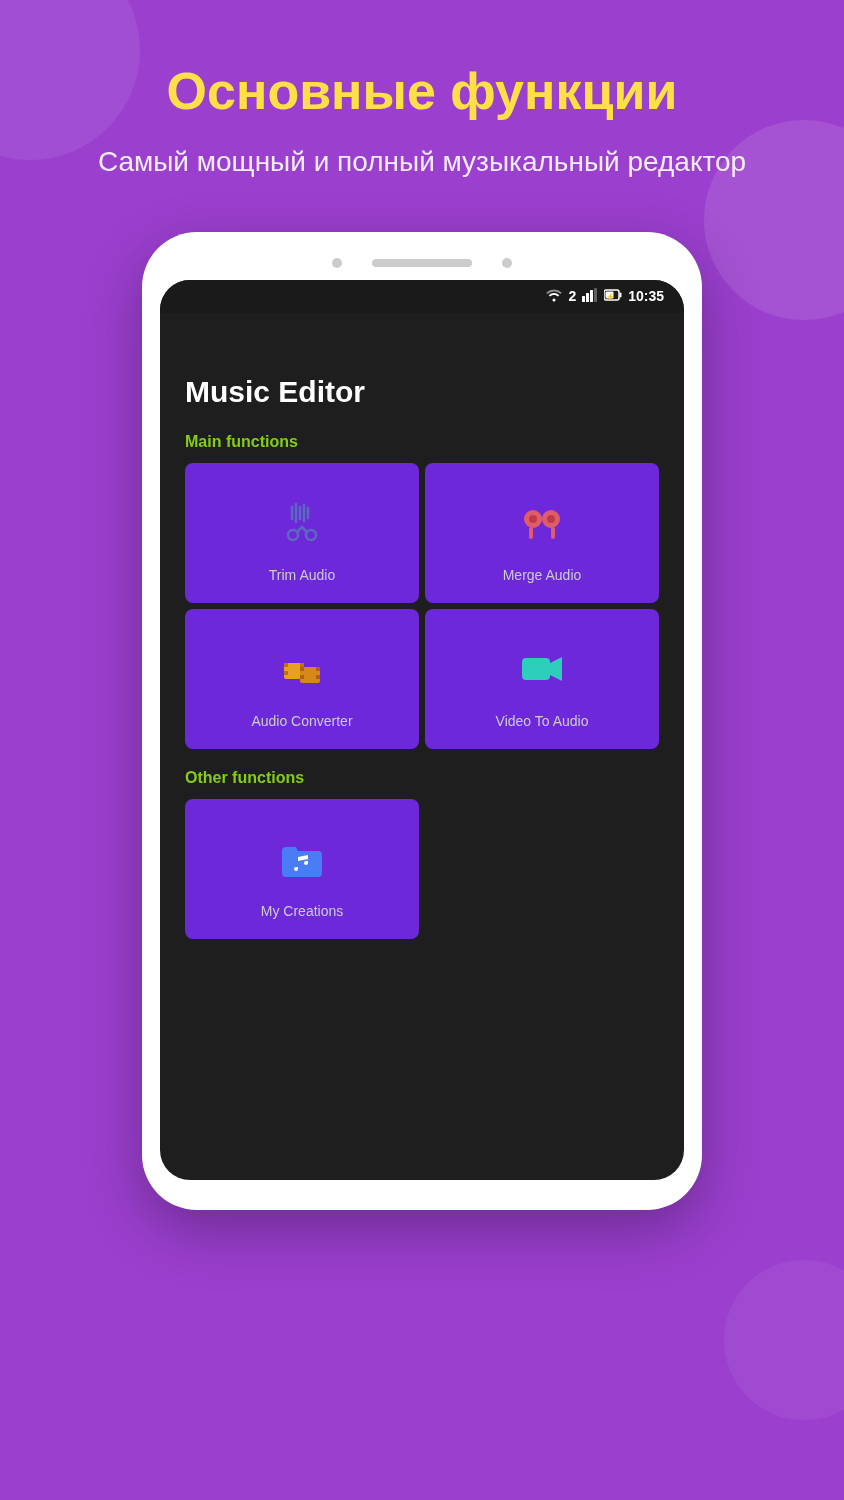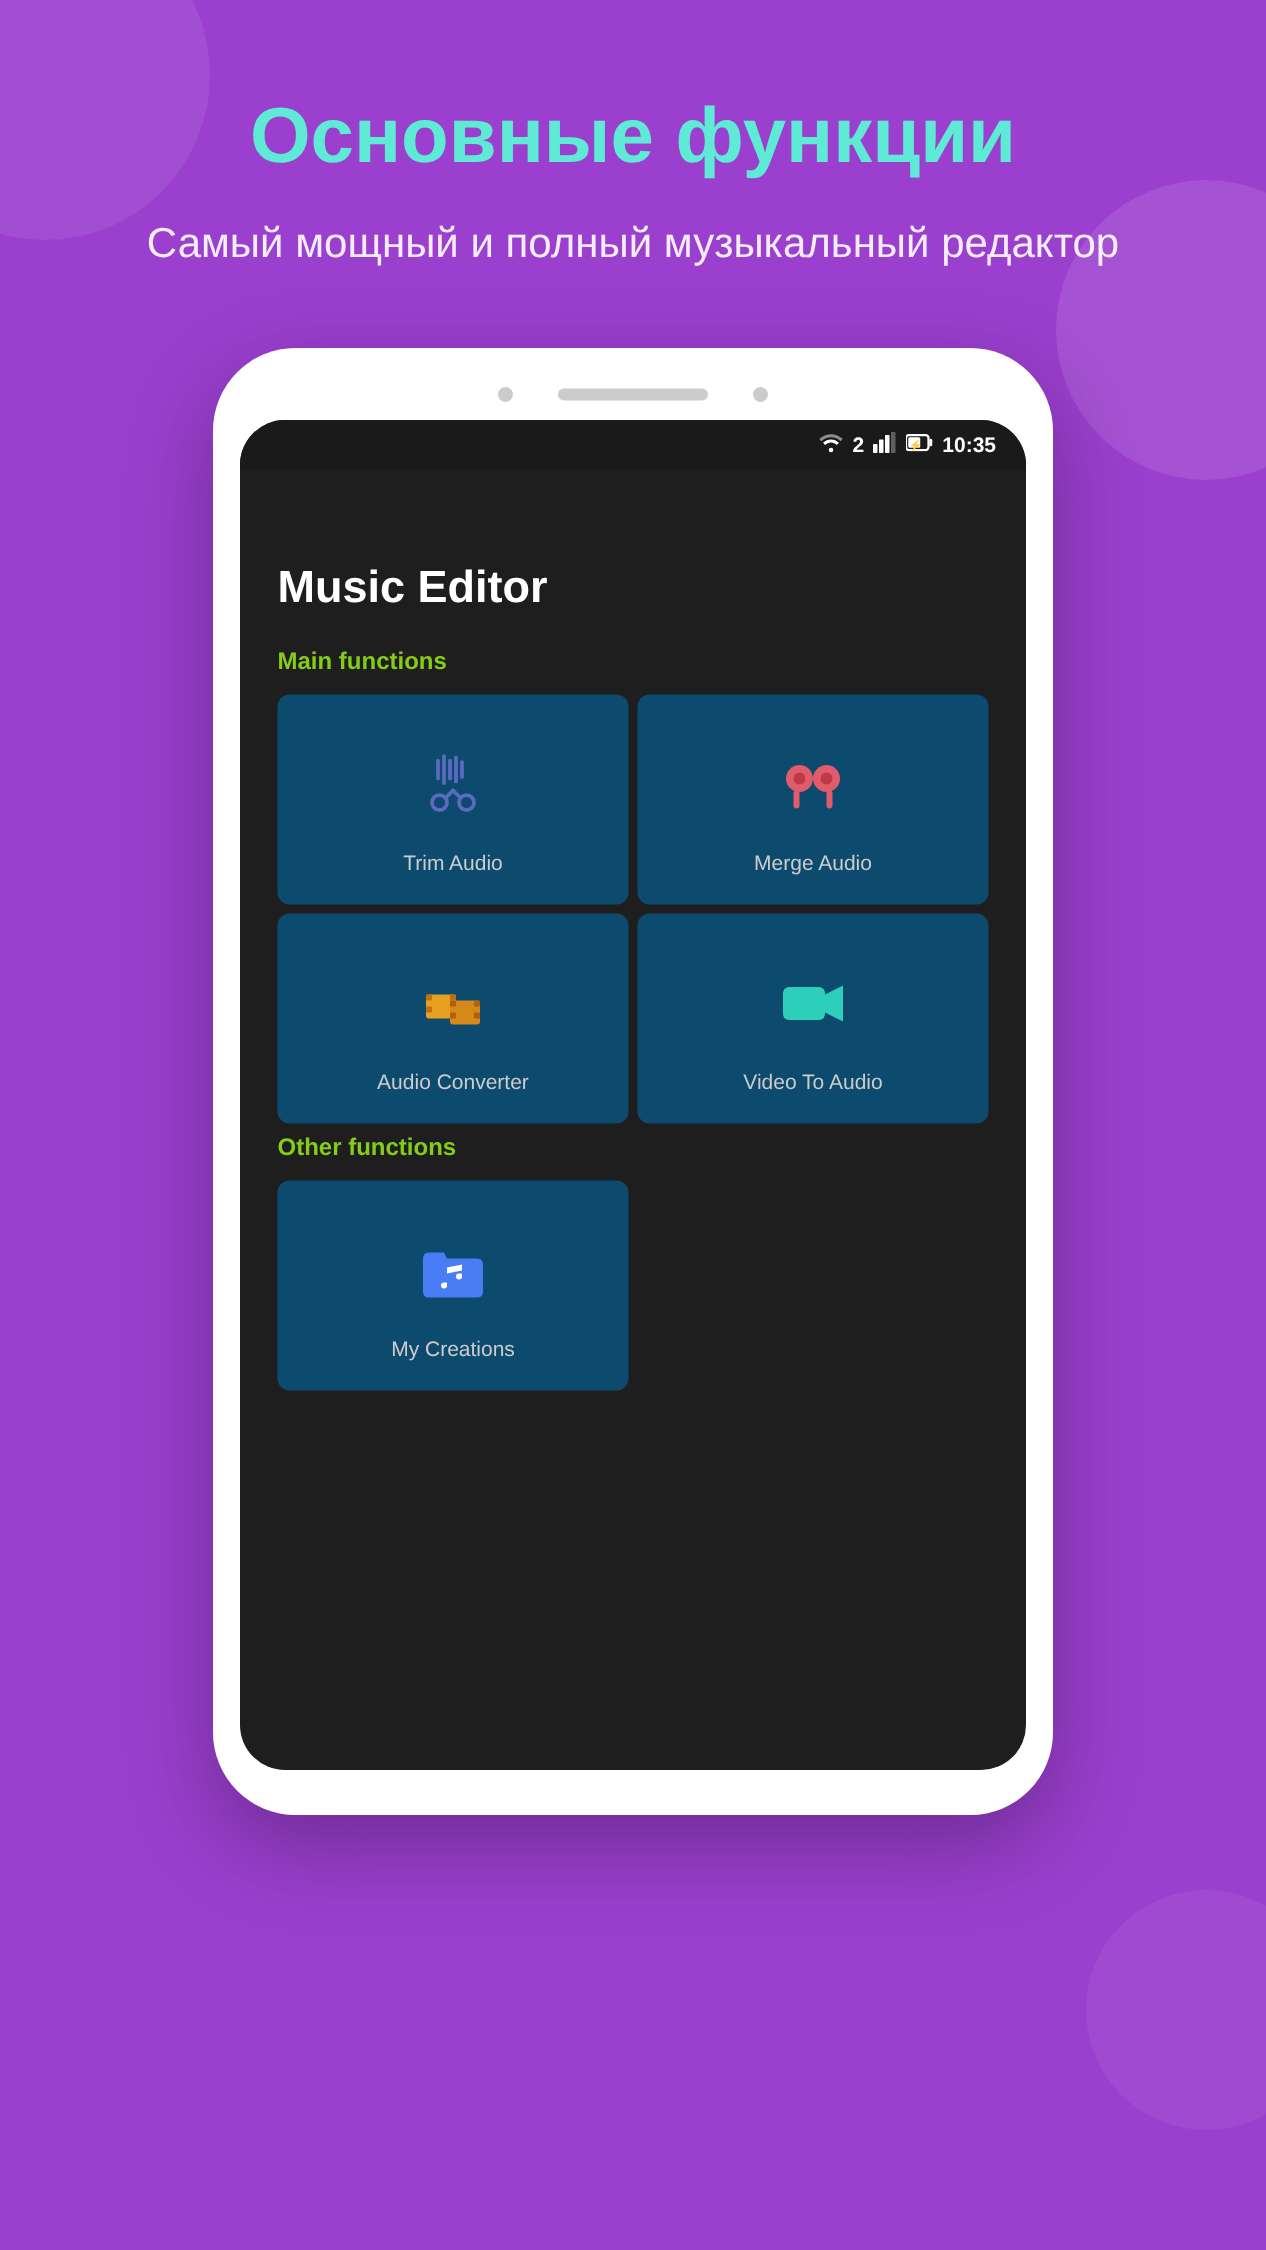--- a/index.html
+++ b/index.html
@@ -47,21 +47,21 @@
 
     
     .header-section {
       width: 100%;
       padding: 60px 60px 30px 60px;
       text-align: center;
       z-index: 2;
     }
 
     .header-title {
-      color: #5eead4;
+      color: #fde047;
       font-size: 52px;
       font-weight: 700;
       line-height: 1.2;
       margin-bottom: 20px;
     }
 
     .header-subtitle {
       color: rgba(255,255,255,0.9);
       font-size: 28px;
       font-weight: 400;
@@ -164,21 +164,21 @@
 
     
     .functions-grid {
       display: grid;
       grid-template-columns: 1fr 1fr;
       gap: 6px;
       margin-bottom: 6px;
     }
 
     .function-card {
-      background: #0c4a6e;
+      background: #6d28d9;
       border-radius: 8px;
       padding: 30px 15px 20px 15px;
       display: flex;
       flex-direction: column;
       align-items: center;
       justify-content: center;
       cursor: pointer;
       min-height: 140px;
     }
 
@@ -191,21 +191,21 @@
       justify-content: center;
     }
 
     .function-label {
       color: #cccccc;
       font-size: 14px;
       text-align: center;
     }
 
     .section-gap {
-      margin-top: 8px;
+      margin-top: 20px;
     }
 
     
     .icon-svg {
       width: 52px;
       height: 52px;
     }
   </style>
 </head>
 <body>

